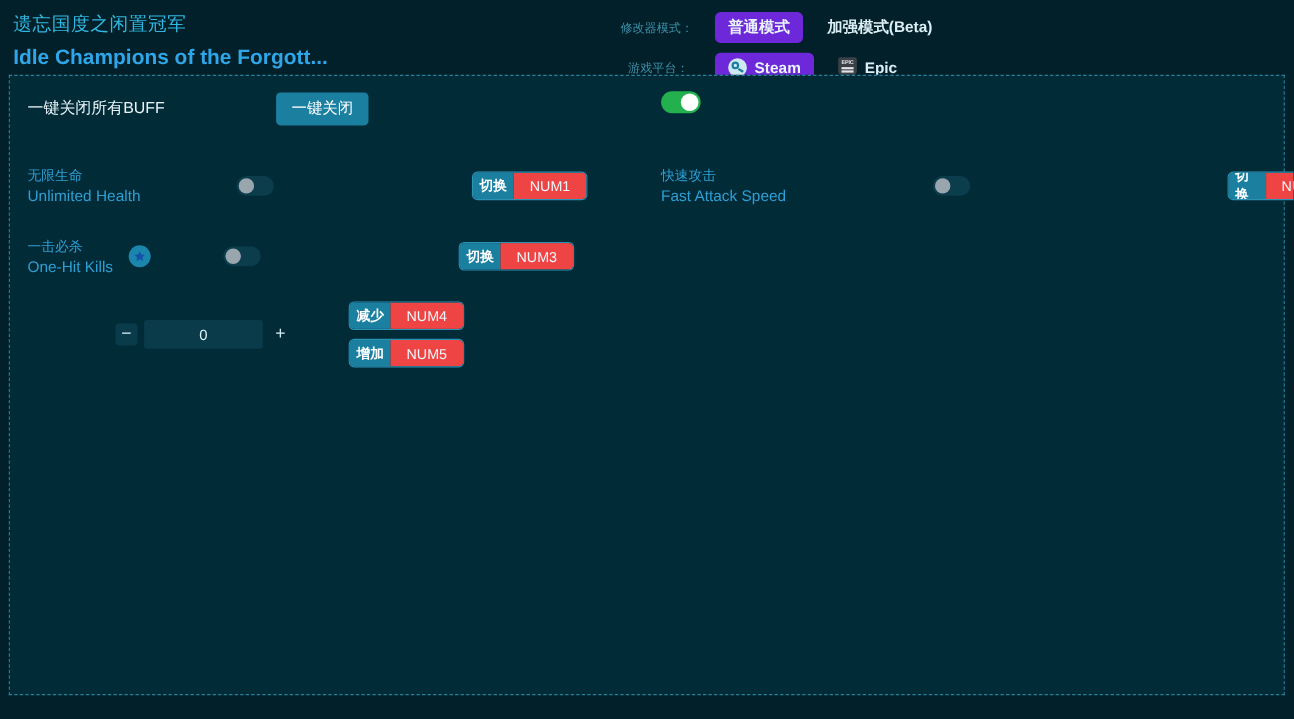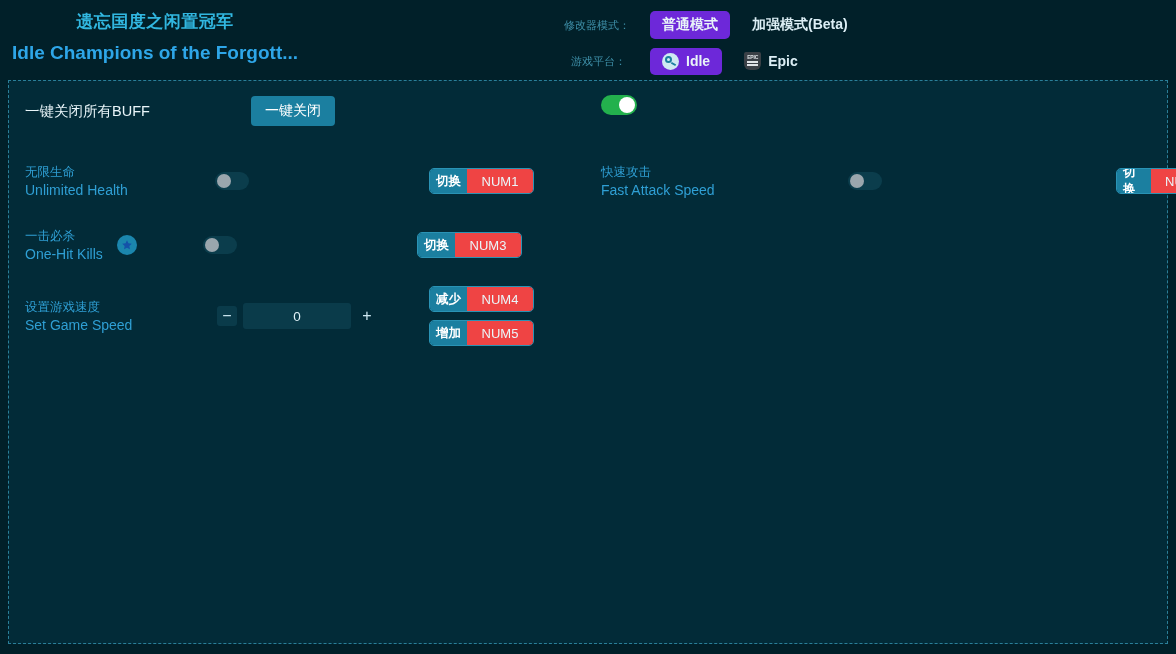--- a/index.html
+++ b/index.html
@@ -23,25 +23,24 @@
     padding: 0 12px;
     box-sizing: border-box;
   }
   .title-block {
     position: absolute;
     left: 12px;
     top: 10px;
   }
   .title-cn {
     font-size: 17px;
-    font-weight: bold;
+    font-weight: normal;
     color: #31b7e0;
     letter-spacing: 0.5px;
     line-height: 24px;
-    text-align: center;
   }
   .title-en {
     font-size: 19px;
     font-weight: bold;
     color: #2ea6e8;
     line-height: 26px;
     margin-top: 6px;
   }
 
   .header-right {
@@ -144,21 +143,21 @@
     top: 9px;
     height: 1.5px;
     background: #dfe3e6;
     box-shadow: 0 3px 0 #dfe3e6;
   }
 
   
   .panel {
     position: absolute;
     left: 8px;
-    top: 80px;
+    top: 68px;
     width: 1160px;
     height: 564px;
     box-sizing: border-box;
     border: 1px dashed #2a7f99;
     background: #022b38;
   }
 
   
   .closeall-label {
     position: absolute;
@@ -349,21 +348,21 @@
       <div class="seg-gap"></div>
       <div class="seg-btn plain">
         <span>加强模式(Beta)</span>
       </div>
     </div>
 
     <div class="hr-row">
       <div class="hr-label">游戏平台：</div>
       <div class="seg-btn active">
         <span class="steam-logo"></span>
-        <span>Idle</span>
+        <span>Steam</span>
       </div>
       <div class="seg-gap"></div>
       <div class="seg-btn plain">
         <span class="epic-logo"></span>
         <span>Epic</span>
       </div>
     </div>
 
   </div>
 </div>
@@ -426,24 +425,20 @@
       <span class="knob"></span>
     </div>
     <div style="width:180px;"></div>
     <div class="pill">
       <span class="pill-key">切换</span>
       <span class="pill-val">NUM3</span>
     </div>
   </div>
 
   <div class="cheat" style="left:16px; top:205px;">
-    <div class="cheat-name">
-      <div class="name-cn">设置游戏速度</div>
-      <div class="name-en">Set Game Speed</div>
-    </div>
     <div style="width:80px;"></div>
     <div class="stepper">
       <div class="step-btn minus">−</div>
       <div class="step-value">0</div>
       <div class="step-btn plus">+</div>
     </div>
     <div style="width:52px;"></div>
     <div style="display:flex; flex-direction:column; gap:8px;">
       <div class="pill">
         <span class="pill-key">减少</span>

